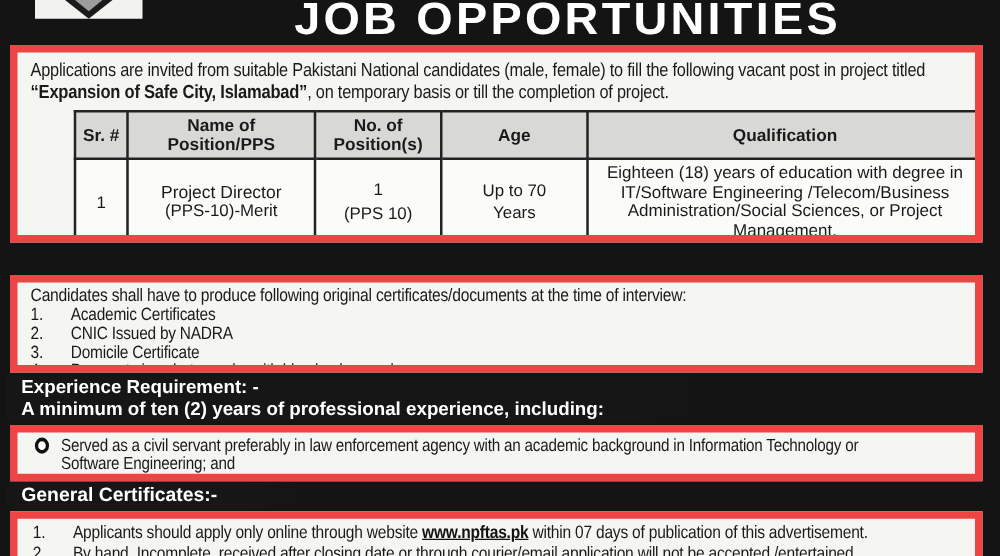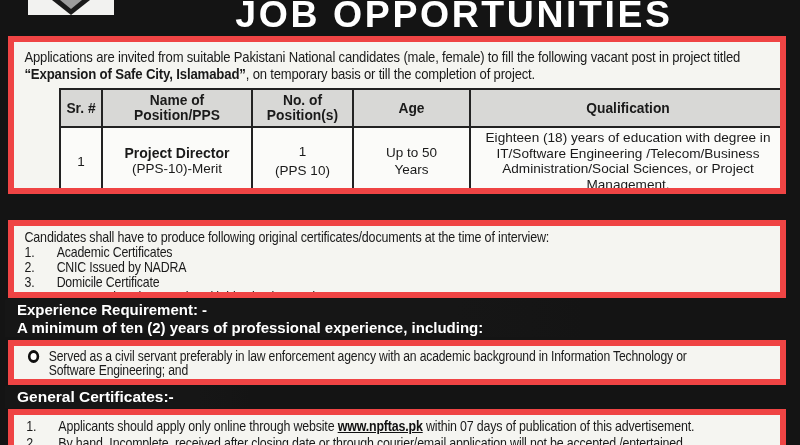--- a/index.html
+++ b/index.html
@@ -50,21 +50,21 @@
     border-collapse:collapse; table-layout:fixed; font-size:13.5px;
     background:#fbfbf9;
   }
   .jobtable th, .jobtable td { border:2px solid #222222; text-align:center; vertical-align:middle; padding:1px 4px; }
   .jobtable th {
     background:#d8d8d6; font-weight:bold; font-size:13.8px; line-height:15px;
     height:34px; white-space:pre-line;margin-left:32px;
   }
   .jobtable td { height:64px; }
   .preline { white-space:pre-line; }
-  .cell-pos-name  { font-weight:bold; font-size:14px; line-height:16px; }
+  .cell-pos-name  { font-weight:normal; font-size:14px; line-height:16px; }
   .cell-pos-grade { font-size:13.5px; line-height:16px; }
   .cell-count { line-height:19px; }
   .cell-age   { line-height:17px; }
   .cell-qual  { font-size:13.6px; line-height:15.5px; padding:2px 8px; }
   
   .mand-intro { padding:3px 0 0 12px; font-size:14.4px; line-height:16px; }
   .num-row { display:flex; align-items:flex-start; padding-left:12px; font-size:14.2px; line-height:15px; }
   .num-row .num { flex:none; width:37px; }
   .num-row .itm { flex:1; }
   #box-general .num-row { font-size:14.3px; line-height:16.5px; padding-left:14px; }
@@ -118,21 +118,21 @@
         <th>Qualification</th>
       </tr>
       <tr>
         <td>1</td>
         <td>
           <div class="cell-pos-name">Project Director</div>
           <div class="cell-pos-grade">(PPS-10)-Merit</div>
         </td>
         <td class="preline cell-count">1
 (PPS 10)</td>
-        <td class="preline cell-age">Up to 50
+        <td class="preline cell-age">Up to 70
 Years</td>
         <td class="cell-qual">Eighteen (18) years of education with degree in IT/Software Engineering /Telecom/Business Administration/Social Sciences, or Project Management.</td>
       </tr>
     </tbody>
       </table>
   </div>
 
   <div class="box" id="box-mandatory">
     <div class="cond">
       <div class="mand-intro">Candidates shall have to produce following original certificates/documents at the time of interview:</div>

